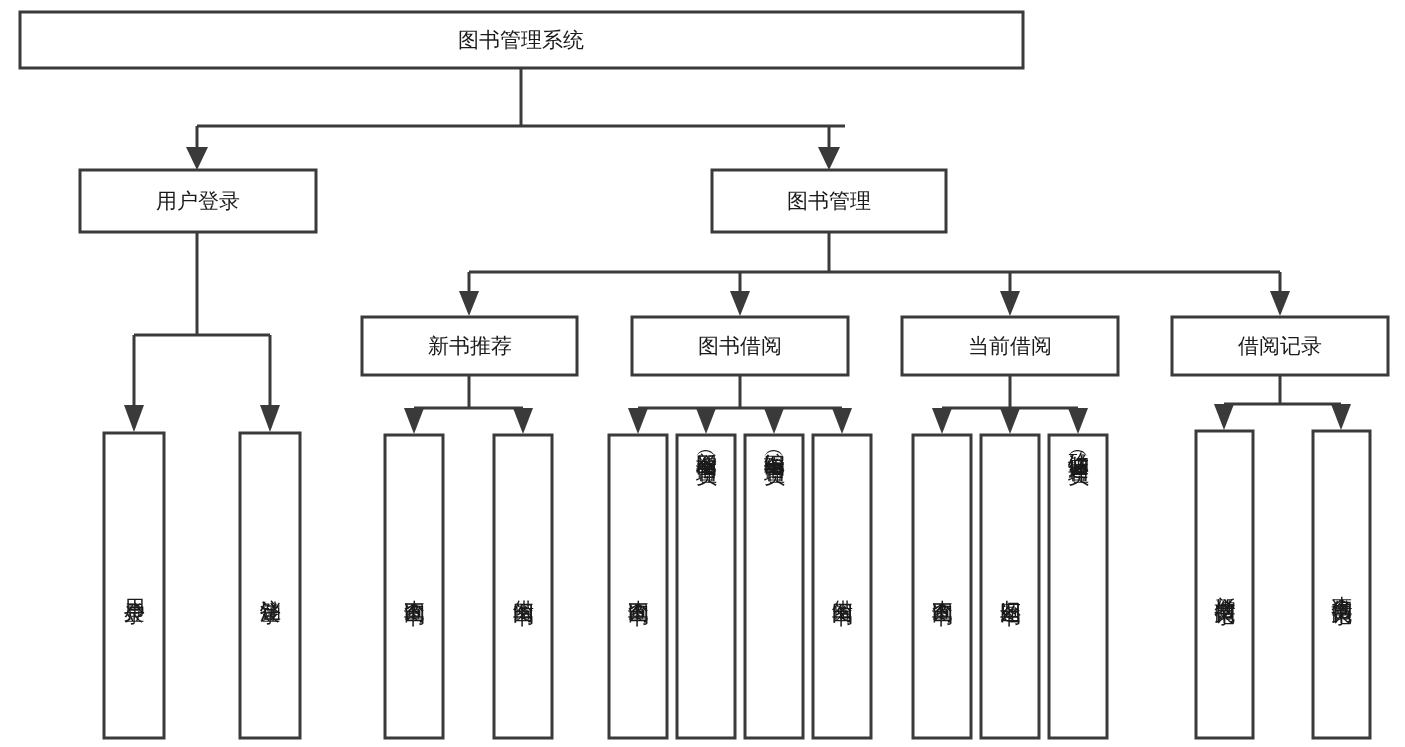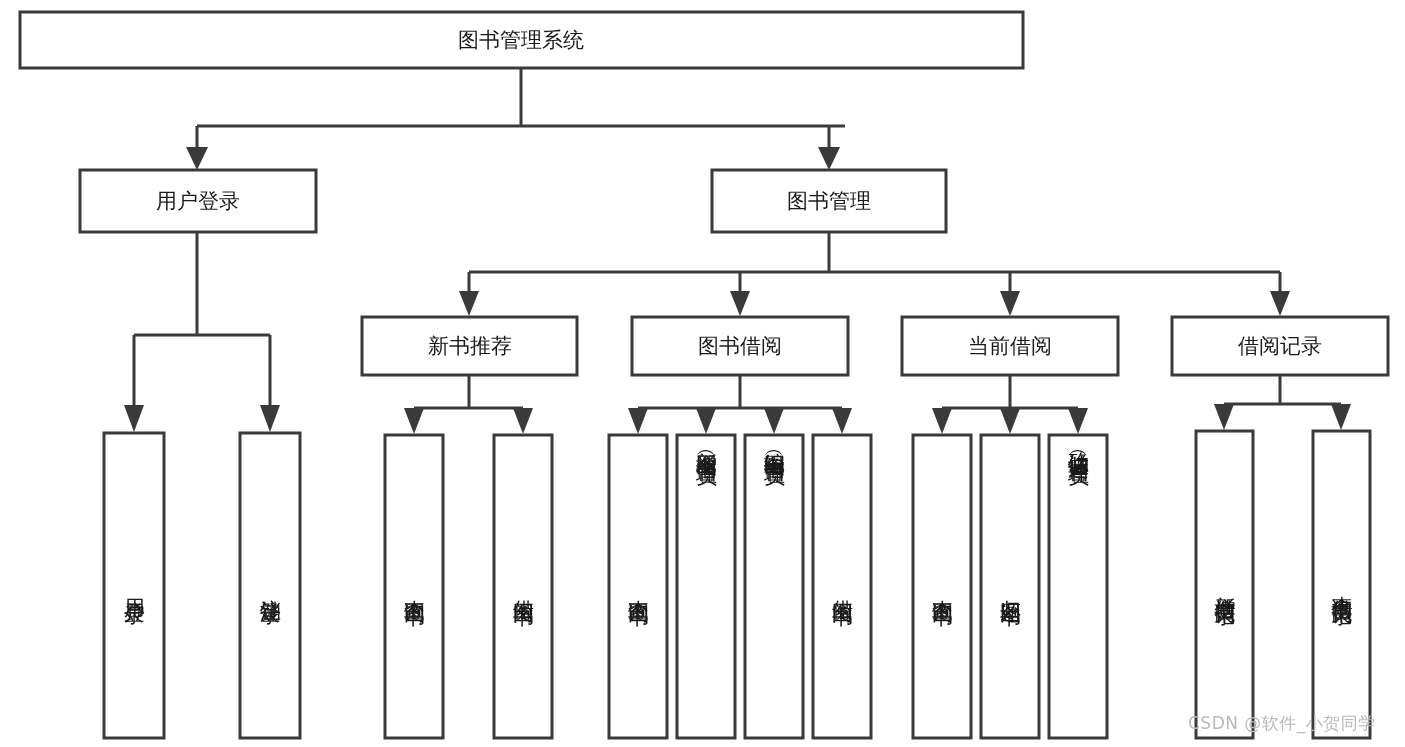--- a/index.html
+++ b/index.html
@@ -218,15 +218,14 @@
   <div class="leaf-label" style="left:745px; top:435px; width:58px; height:303px; justify-content:flex-start; display:flex; align-items:center;">编辑图书（管理员）</div>
   <div class="leaf-label" style="left:813px; top:435px; width:58px; height:303px; justify-content:center; display:flex; align-items:center;">借阅图书</div>
 
   <div class="leaf-label" style="left:913px; top:435px; width:58px; height:303px; justify-content:center; display:flex; align-items:center;">查询图书</div>
   <div class="leaf-label" style="left:981px; top:435px; width:58px; height:303px; justify-content:center; display:flex; align-items:center;">归还图书</div>
   <div class="leaf-label" style="left:1049px; top:435px; width:58px; height:303px; justify-content:flex-start; display:flex; align-items:center;">确认归还（管理员）</div>
 
   <div class="leaf-label" style="left:1196px; top:431px; width:57px; height:307px; justify-content:center; display:flex; align-items:center;">新增借阅记录</div>
   <div class="leaf-label" style="left:1313px; top:431px; width:57px; height:307px; justify-content:center; display:flex; align-items:center;">查询借阅记录</div>
 
-  <div class="watermark">CSDN @软件_小贺同学</div>
 
 </div>
 
 </body></html>

